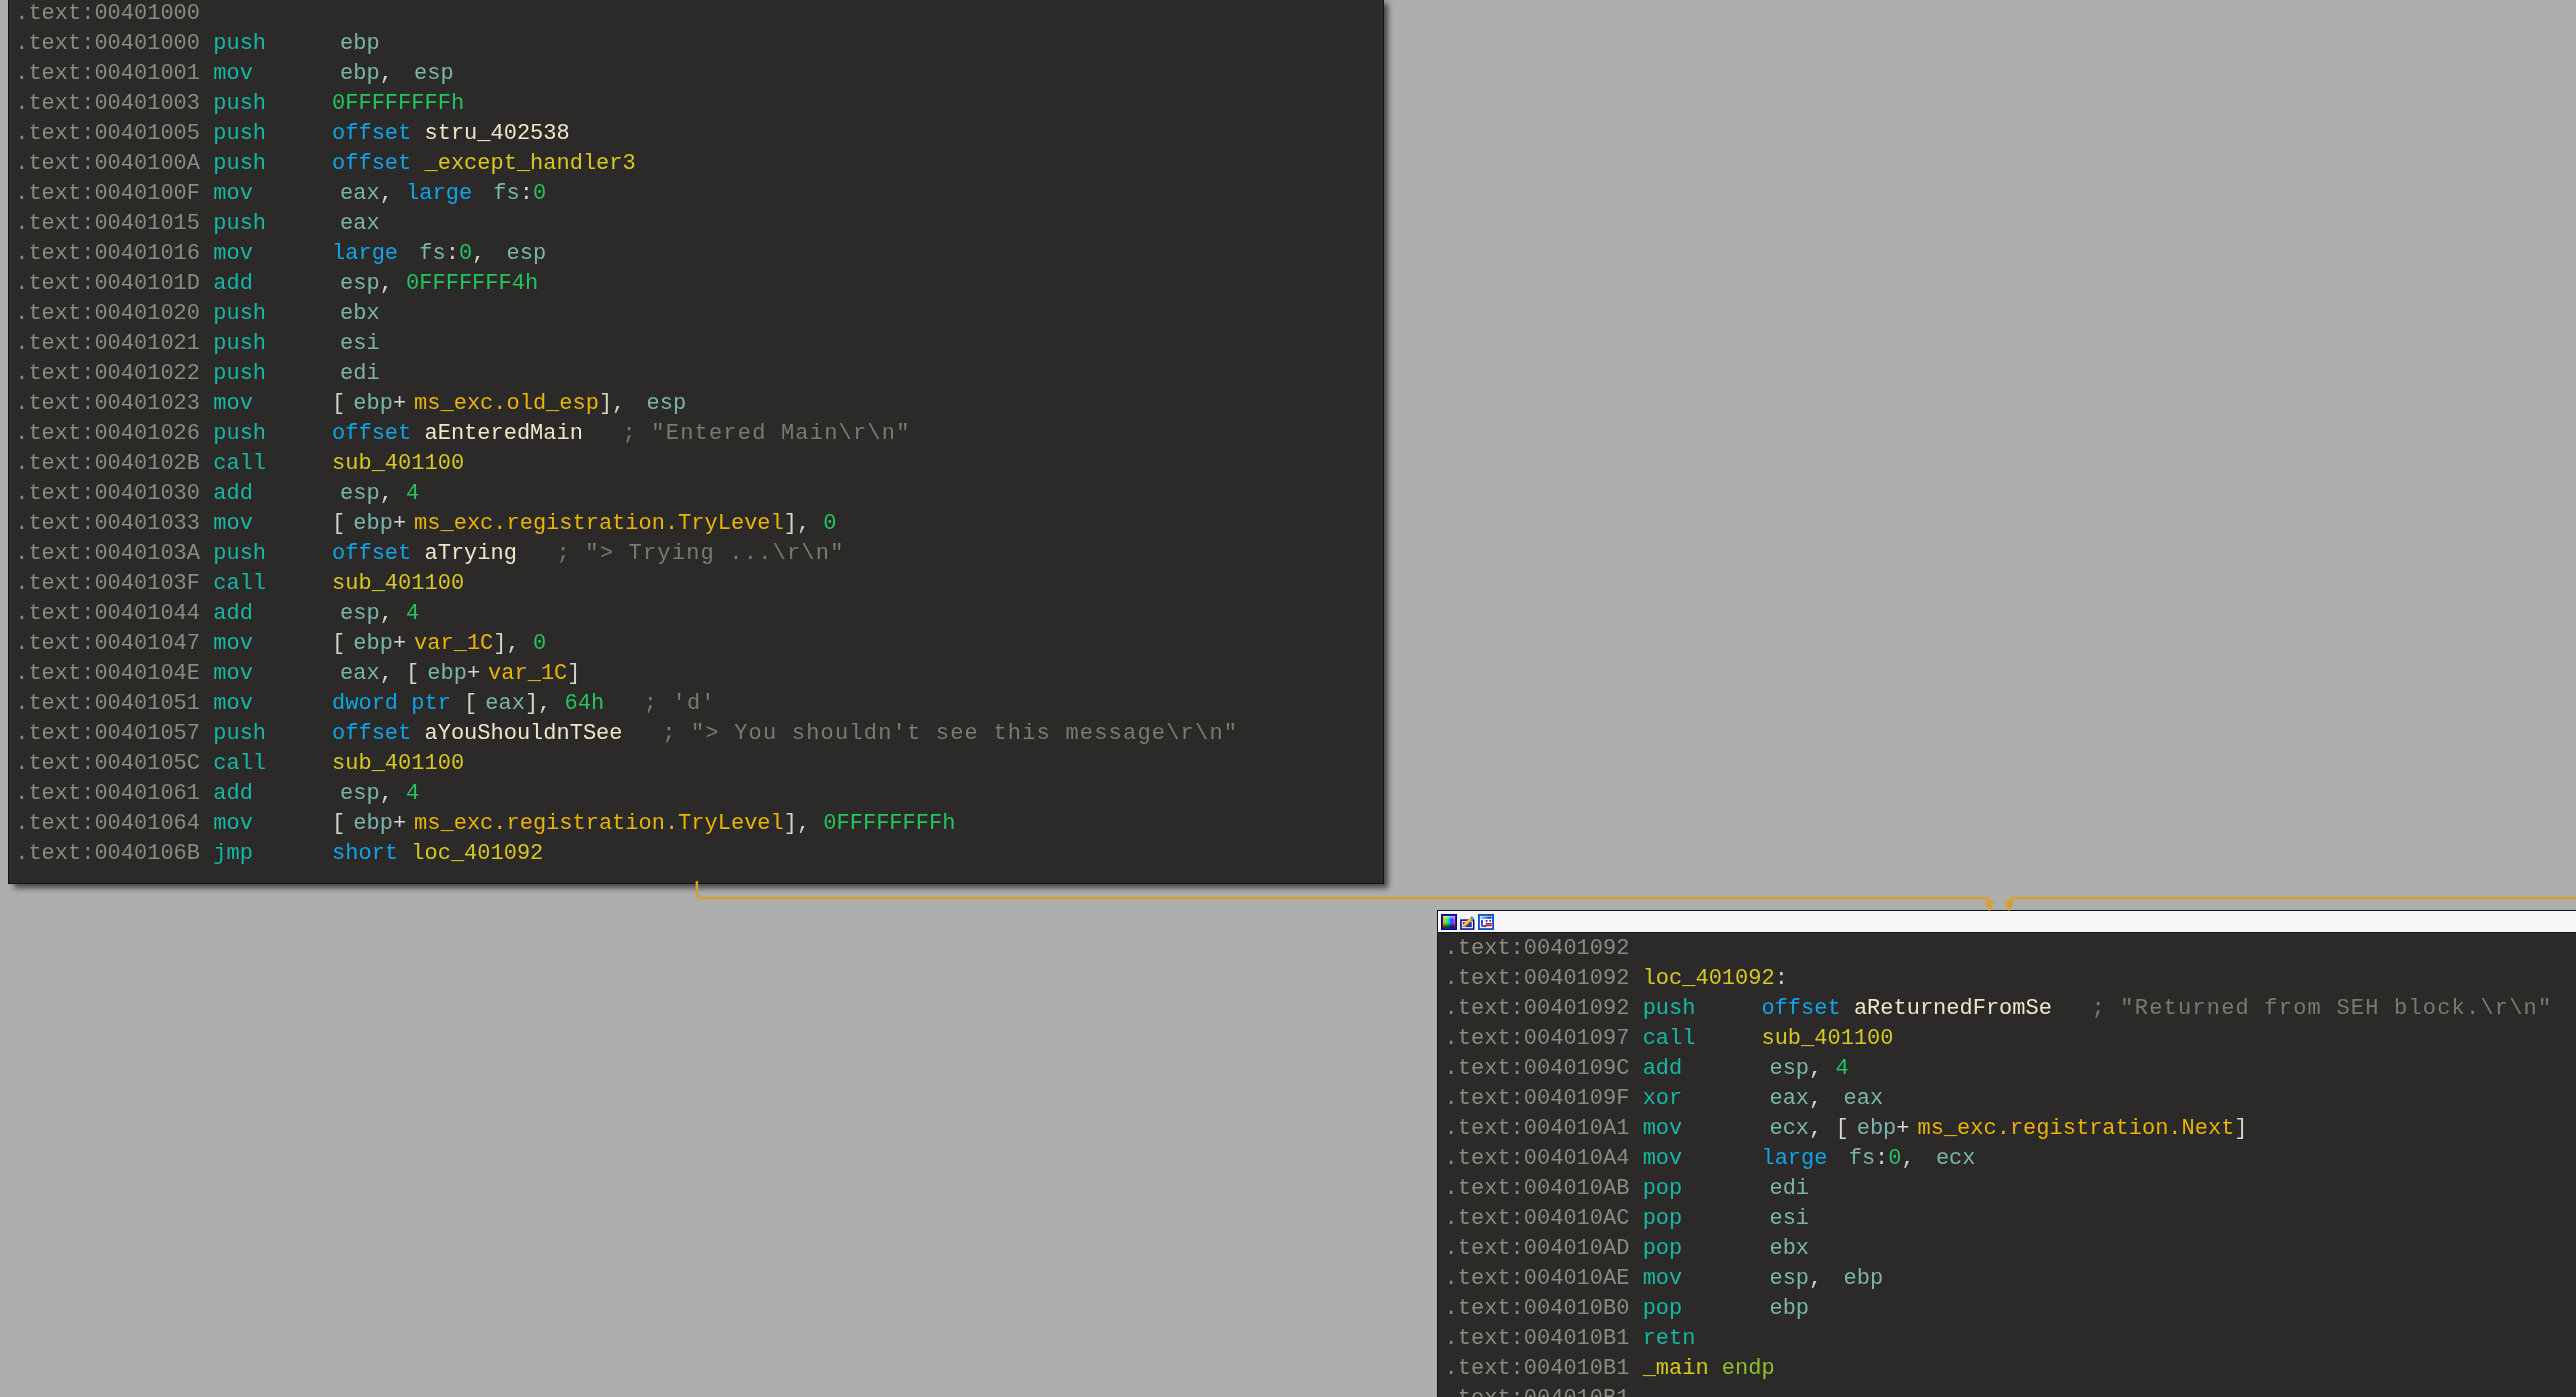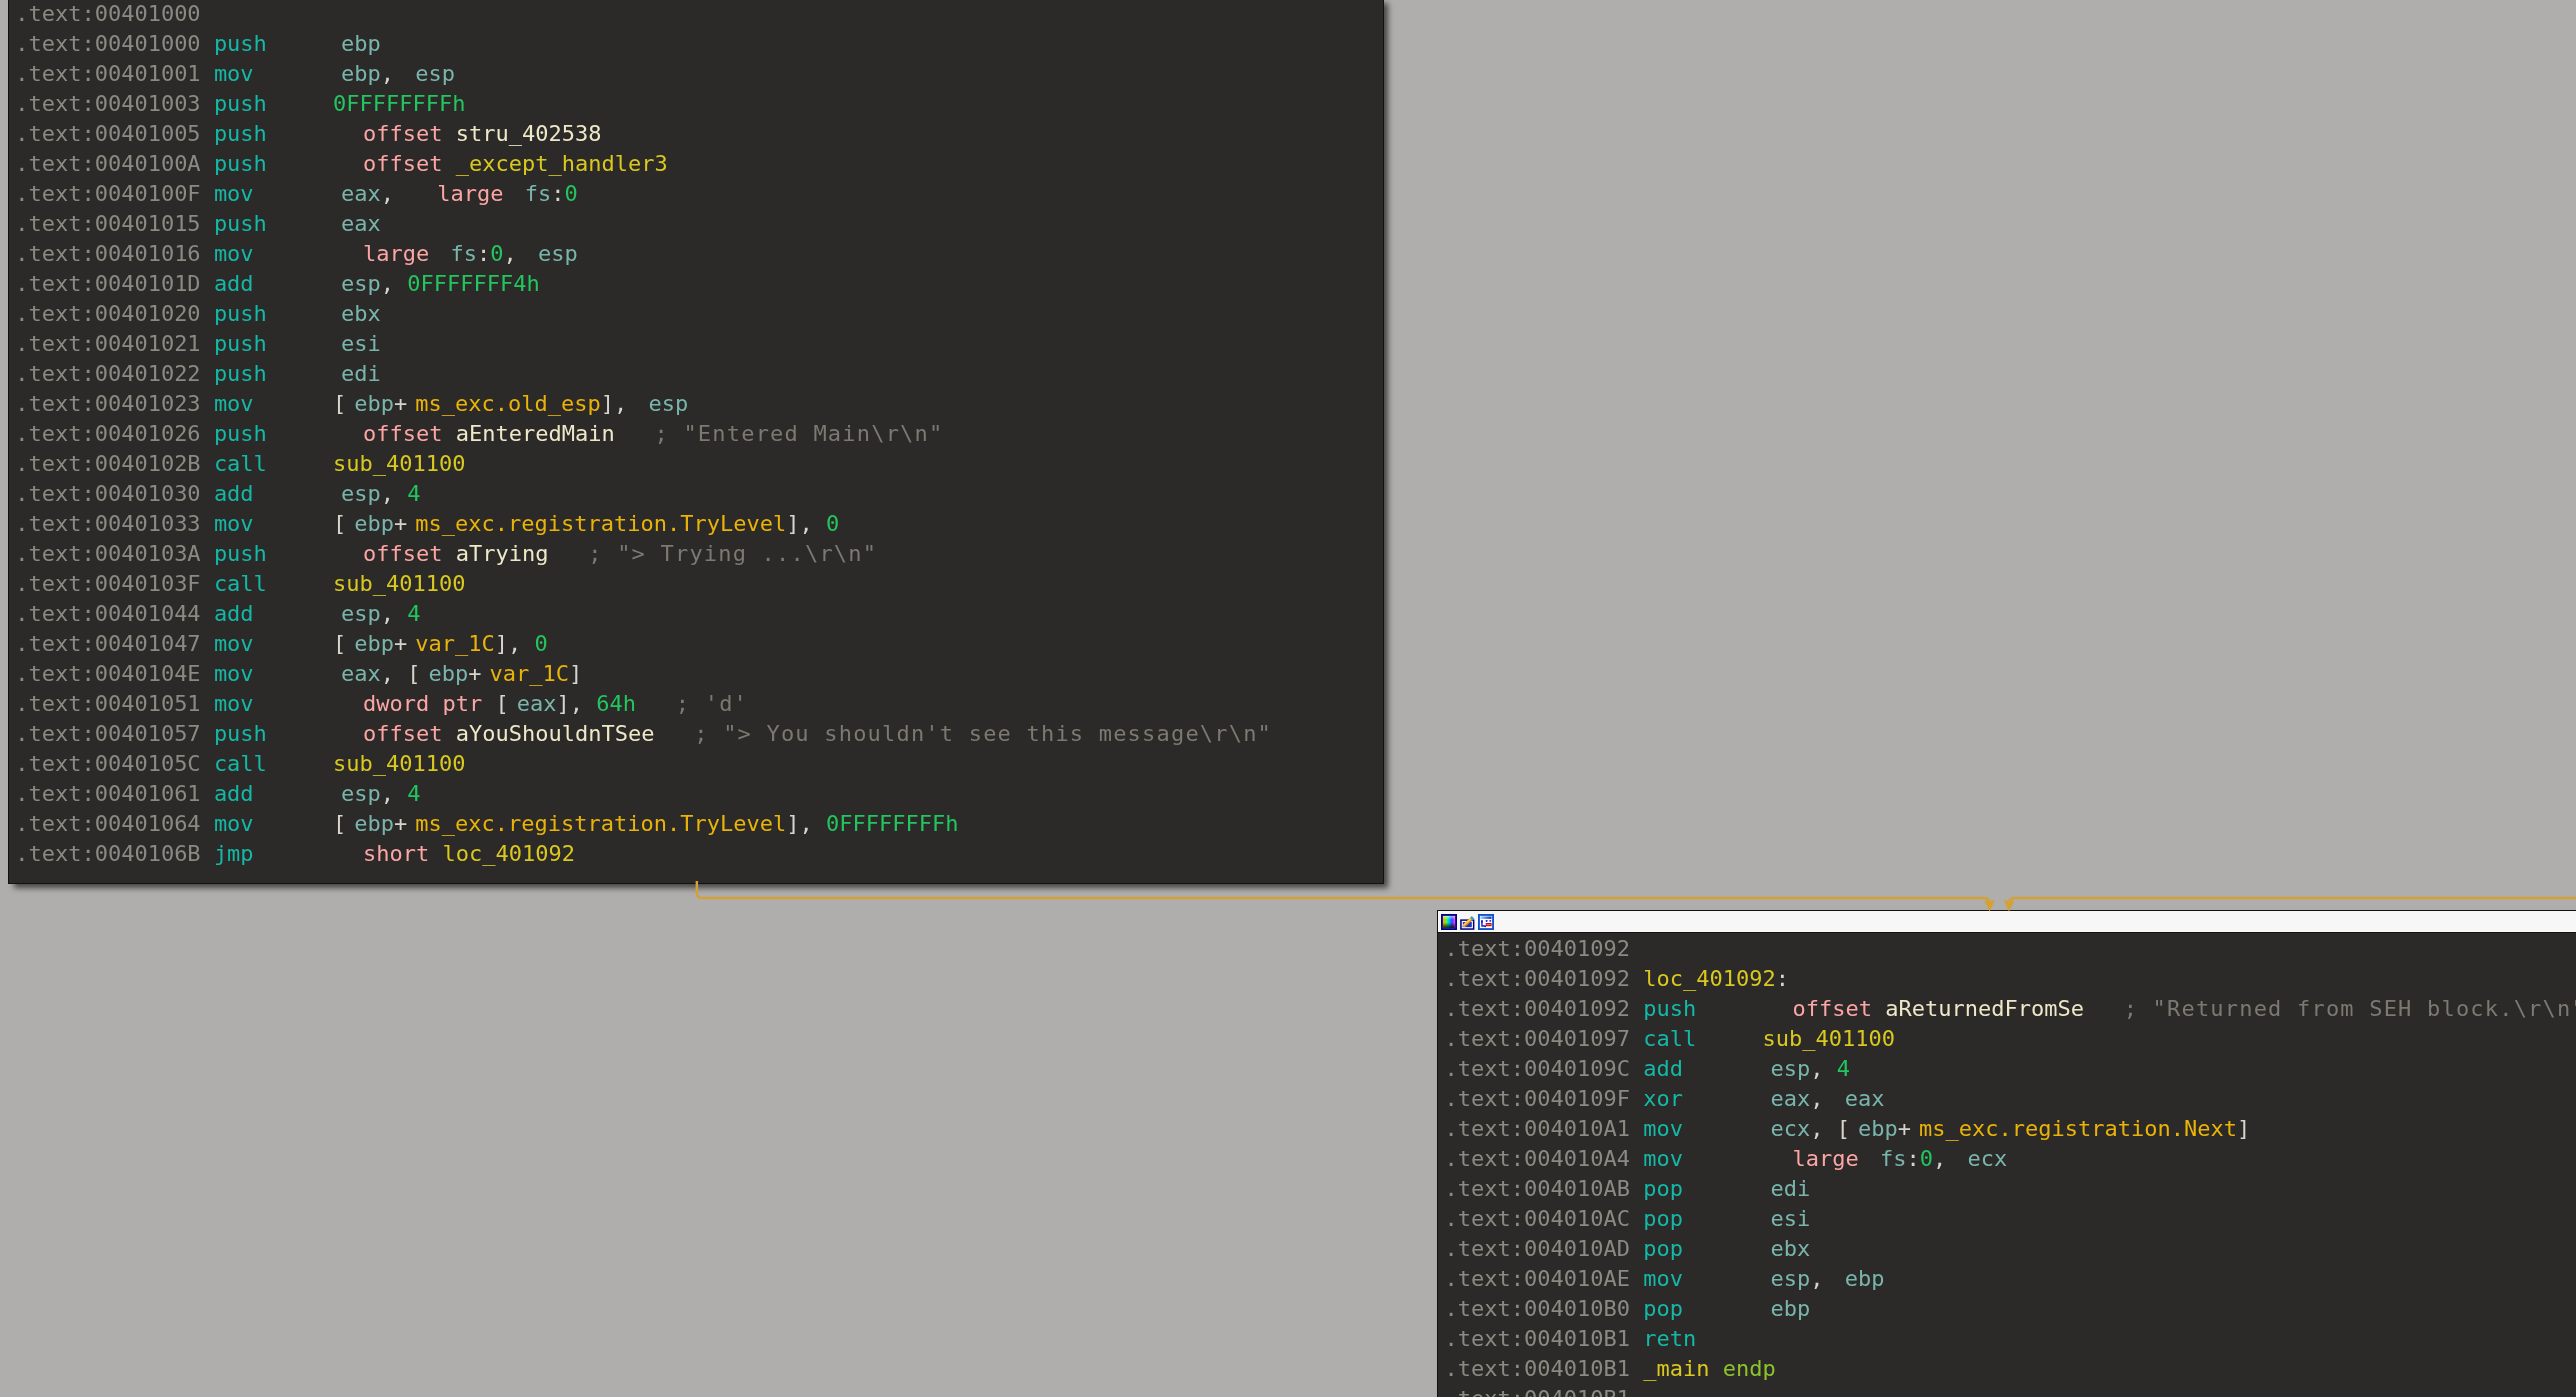--- a/index.html
+++ b/index.html
@@ -16,26 +16,26 @@
     box-sizing:border-box;
     box-shadow:4.7px 4.7px 5.7px -0.9px rgba(0,0,0,0.6);
   }
   .code{
     padding:0.9px 0 0 6.6px;
     font-size:22px;
     line-height:30px;
     white-space:pre;
     color:#f0efe9;
   }
-  .line{height:30px;}
+  .line{height:30px;font-family:Liberation Mono, monospace;}
   .tk-addr{color:#8b8a82;}
   .tk-mn  {color:#14b8a6;}
   .tk-reg {color:#7ab5ad;margin-left:8px;}
   .tk-imm {color:#22c55e;}
-  .tk-kw  {color:#fca5a5;margin-left:30px;}
+  .tk-kw  {color:#0ea5e9;}
   .tk-name{color:#d9c81d;}
   .tk-dname{color:#eee8c8;margin-top:38px;}
   .tk-mem {color:#eab308;margin-left:8px;}
   .tk-pun {color:#d6d4cb;}
   .tk-cmt {color:#7b7970;letter-spacing:1.2px;}
   .tk-endp{color:#8dc32b;}
   .titlebar{
     height:21px;
     background:#f7f7f7;
     border-bottom:1.9px solid #121210;

